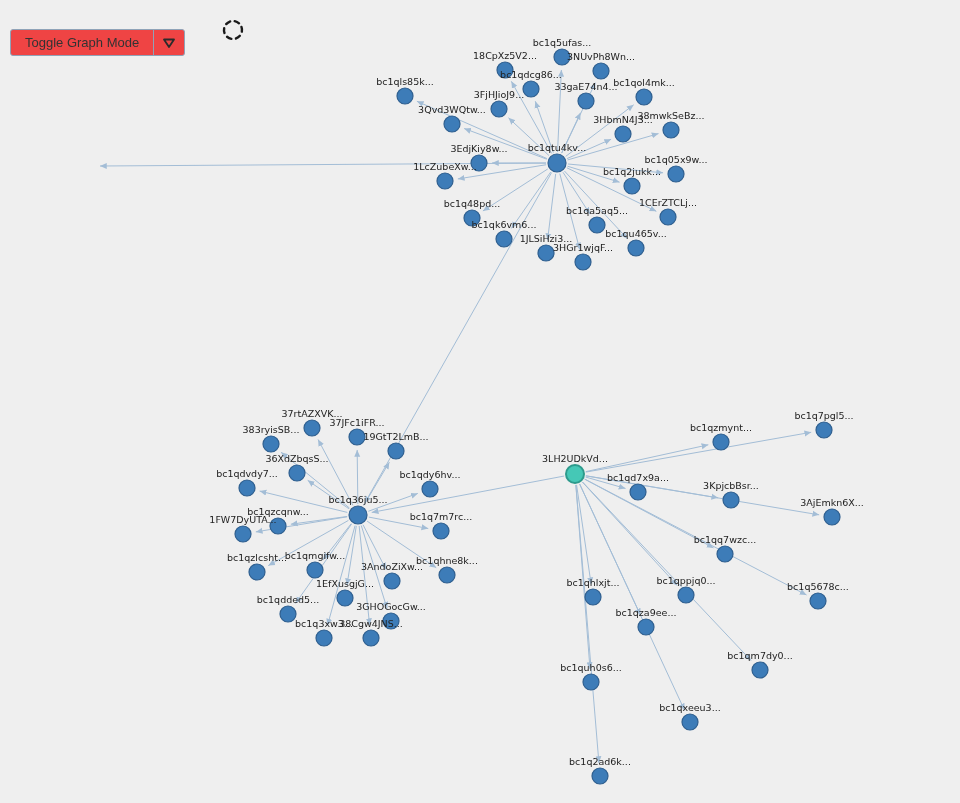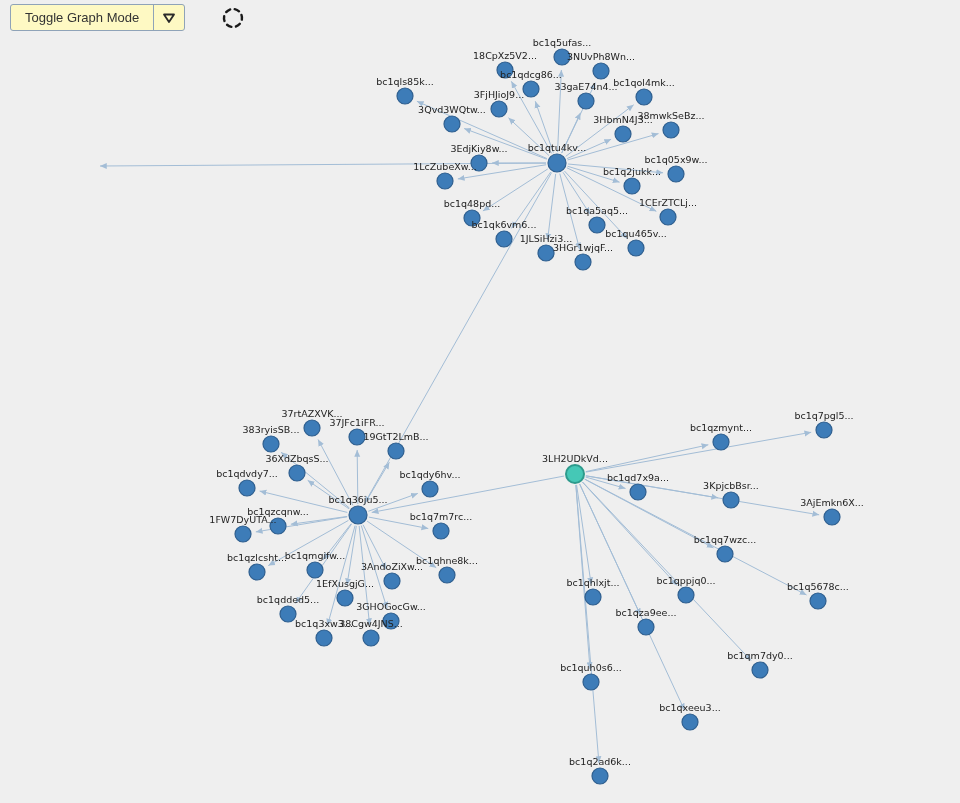--- a/index.html
+++ b/index.html
@@ -11,26 +11,27 @@
   }
   #app{position:relative;width:960px;height:803px;background:#efefef;overflow:hidden;}
   #graph-svg{position:absolute;left:0;top:0;}
   .toolbar{
     position:absolute;top:4px;left:10px;
     display:flex;align-items:center;
     z-index:10;
   }
   .toggle-btn{
     display:flex;align-items:stretch;
-    background:#fef9c3;
+    background:#ef4444;
     border:1px solid #8fa3b8;
     border-radius:3px;
     height:27px;
     box-sizing:border-box;
     cursor:pointer;
+    margin-top:25px;
   }
   .toggle-btn .label-part{
     display:flex;align-items:center;
     padding:0 14px;
     font-size:13px;color:#333333;
     white-space:nowrap;
   }
   .toggle-btn .arrow-part{
     display:flex;align-items:center;justify-content:center;
     width:30px;

